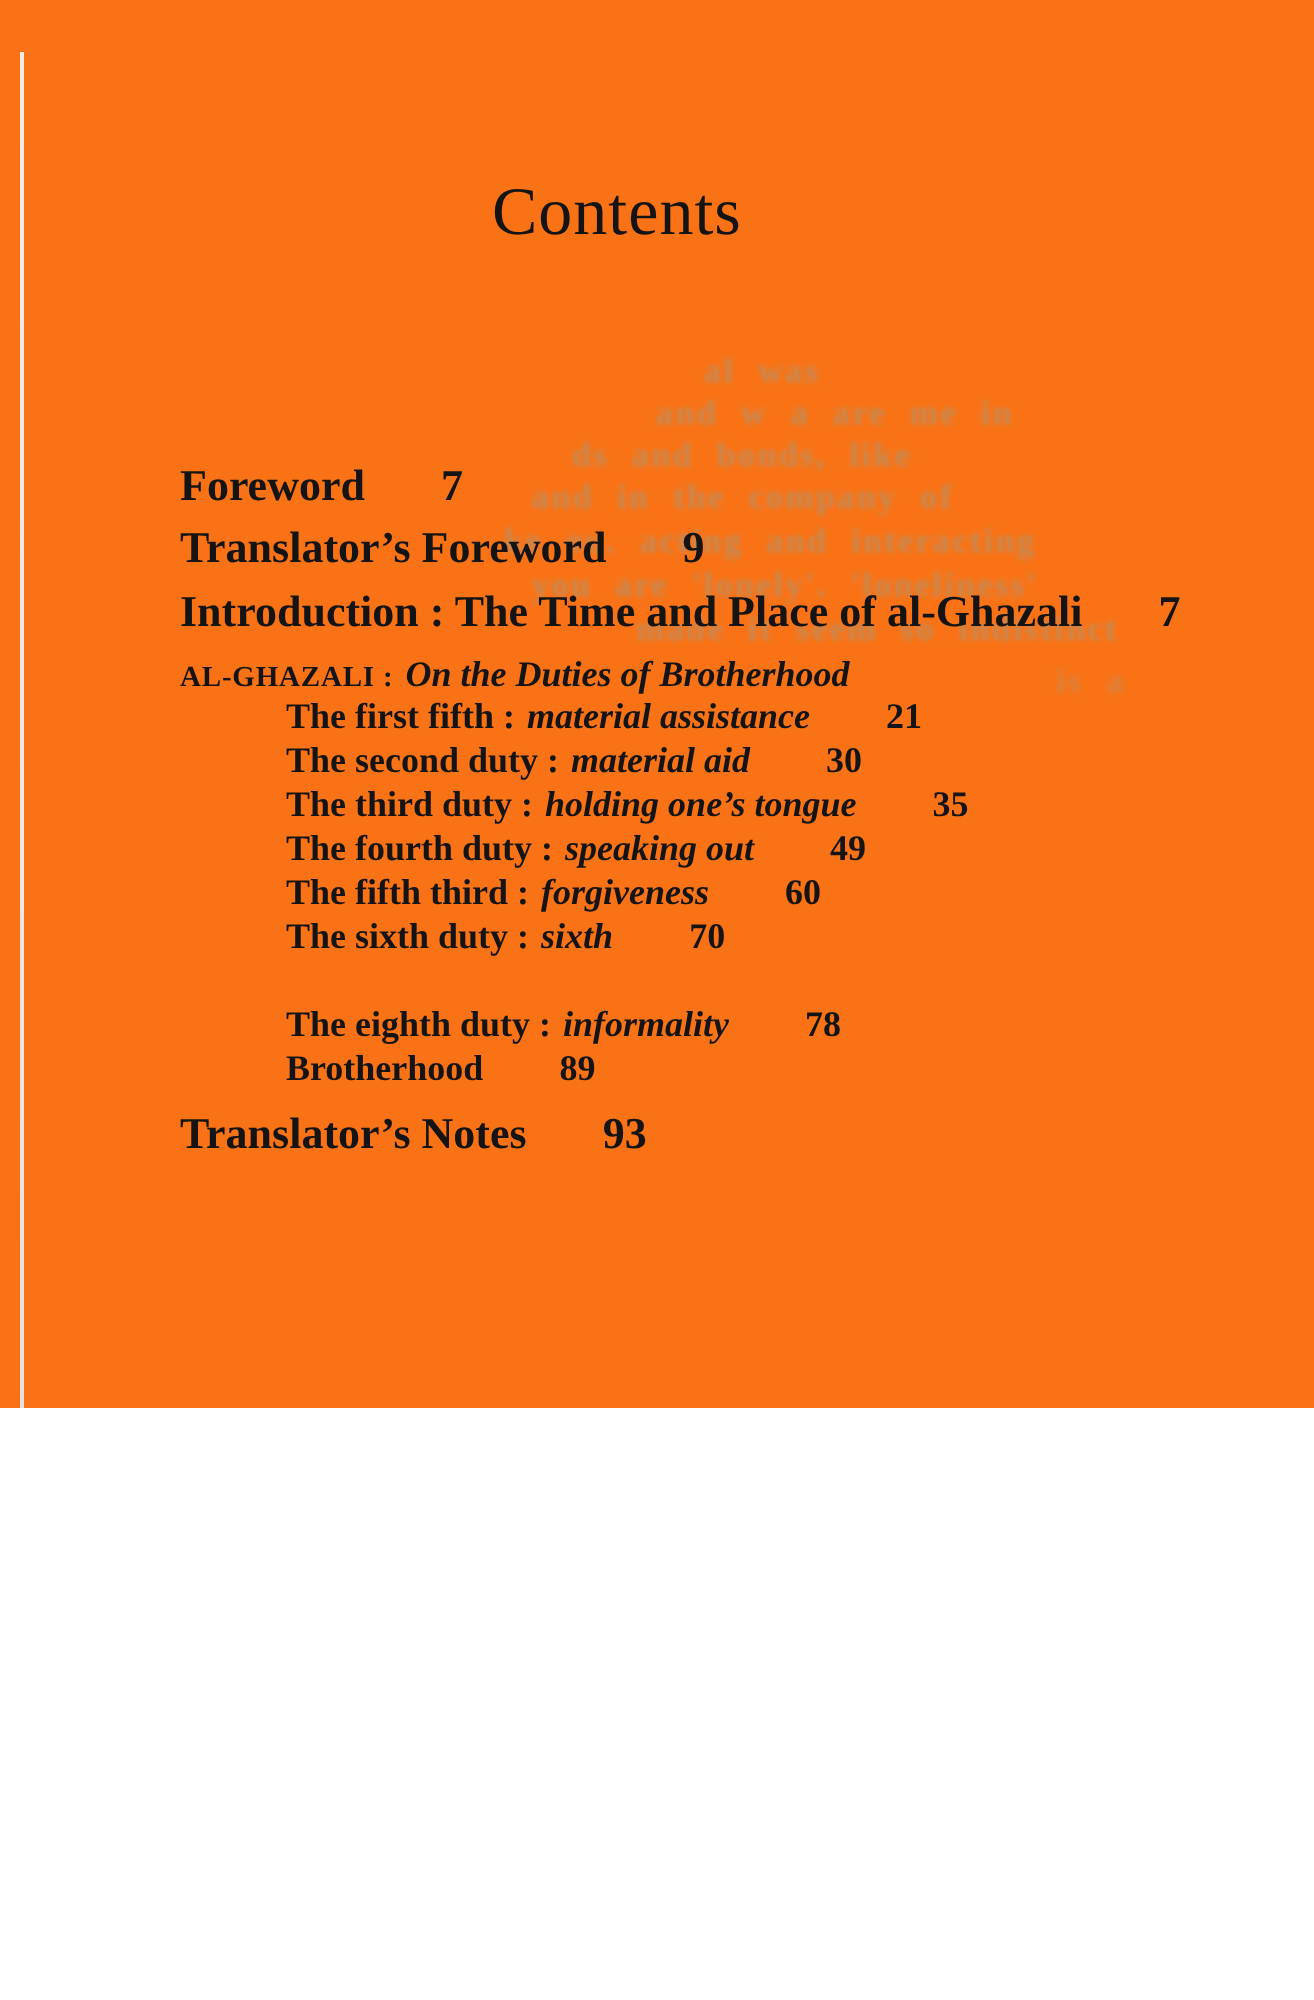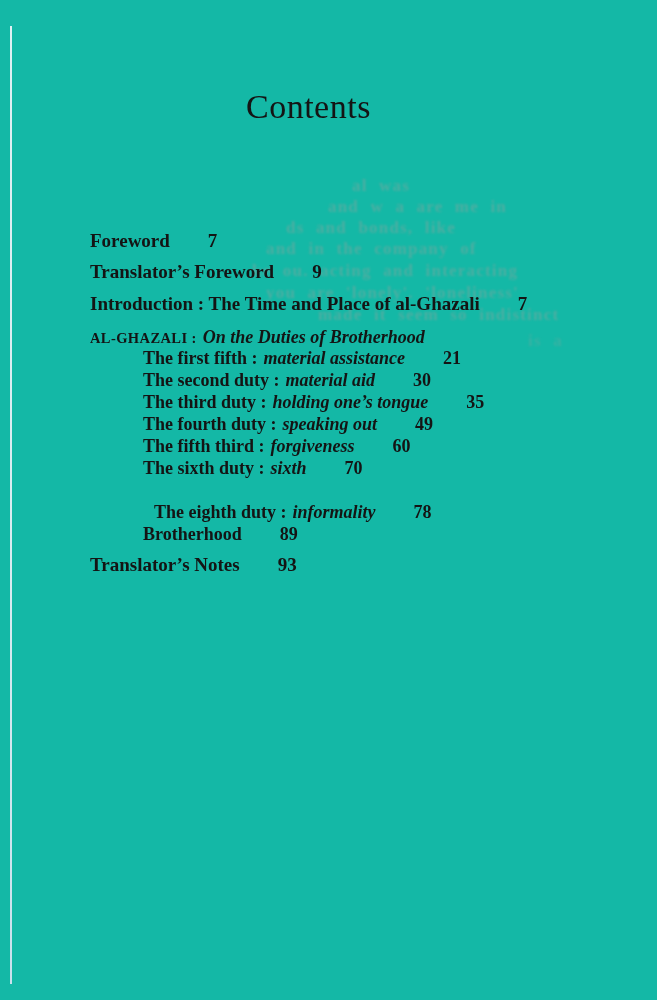--- a/index.html
+++ b/index.html
@@ -1,39 +1,39 @@
 <!DOCTYPE html>
 <html><head>
 <meta charset="utf-8">
 <style>
   html,body{margin:0;padding:0;background:#ffffff;}
   .page{
     position:relative;
-    width:657px;height:1000px;
-    background:#14b8a6;
+    width:657px;height:704px;
+    background:#f97316;
     overflow:hidden;
     font-family:"Liberation Serif", serif;
     color:#141414;
   }
   
   .edge-line{
     position:absolute;left:10px;top:26px;width:2px;height:958px;
     background:linear-gradient(#f5f7fb 0%, #eef2f9 55%, #e3eaf6 85%, #dde5f4 100%);
     opacity:.9;
   }
   .title{
     position:absolute;left:246px;top:90px;
     font-size:34px;line-height:1;font-weight:400;
     letter-spacing:.5px;white-space:nowrap;
   }
   .r{
     position:absolute;line-height:1.15;white-space:nowrap;
     font-weight:700;font-size:18px;
   }
-  .r.top{font-size:19px;}
+  .r.top{font-size:22px;}
   .pre{font-style:normal;}
   .capsrow .pre{font-size:14.5px;letter-spacing:.4px;}
   .em{font-style:italic;margin-left:6px;}
   .em:empty{display:none;}
   .num{margin-left:38px;}
   .num:empty{display:none;}
   
   .g{
     position:absolute;white-space:nowrap;
     font-size:17px;font-weight:700;
@@ -83,21 +83,21 @@
   </div>
   <div class="r" style="left:143px;top:414px">
     <span class="pre">The fourth duty :</span><span class="em">speaking out</span><span class="num">49</span>
   </div>
   <div class="r" style="left:143px;top:436px">
     <span class="pre">The fifth third :</span><span class="em">forgiveness</span><span class="num">60</span>
   </div>
   <div class="r" style="left:143px;top:458px">
     <span class="pre">The sixth duty :</span><span class="em">sixth</span><span class="num">70</span>
   </div>
-  <div class="r" style="left:154px;top:502px">
+  <div class="r" style="left:143px;top:502px">
     <span class="pre">The eighth duty :</span><span class="em">informality</span><span class="num">78</span>
   </div>
   <div class="r" style="left:143px;top:524px">
     <span class="pre">Brotherhood</span><span class="num">89</span>
   </div>
   <div class="r top" style="left:90px;top:554px">
     <span class="pre">Translator’s Notes</span><span class="num">93</span>
   </div>
 </div>
 

